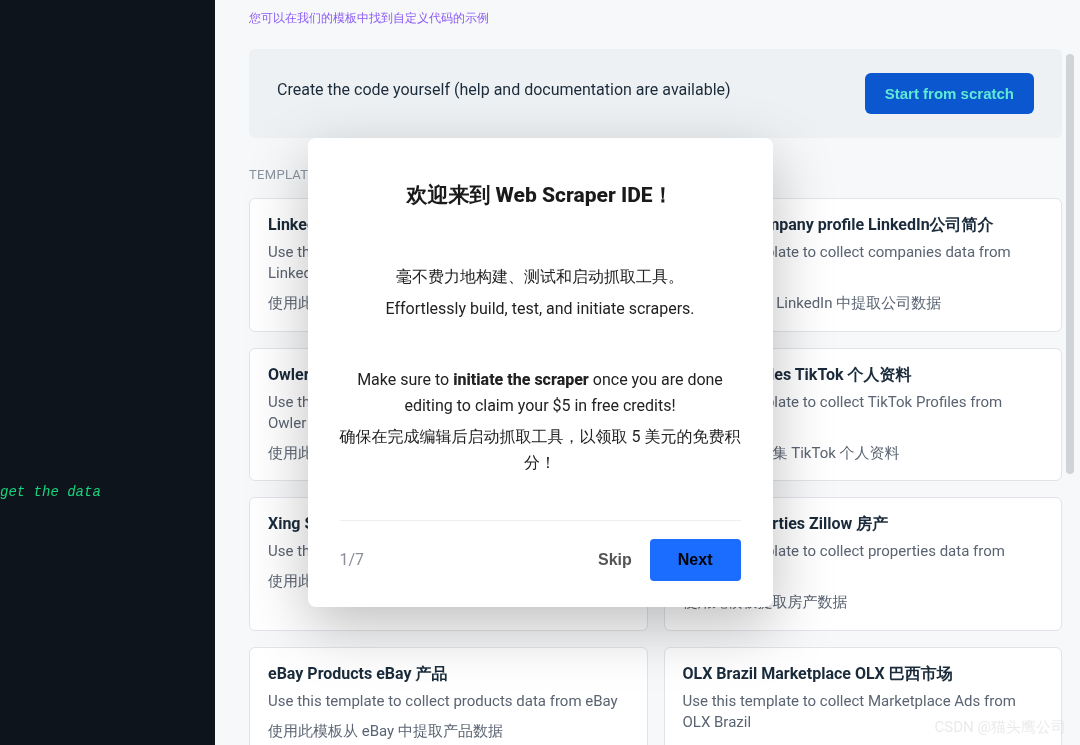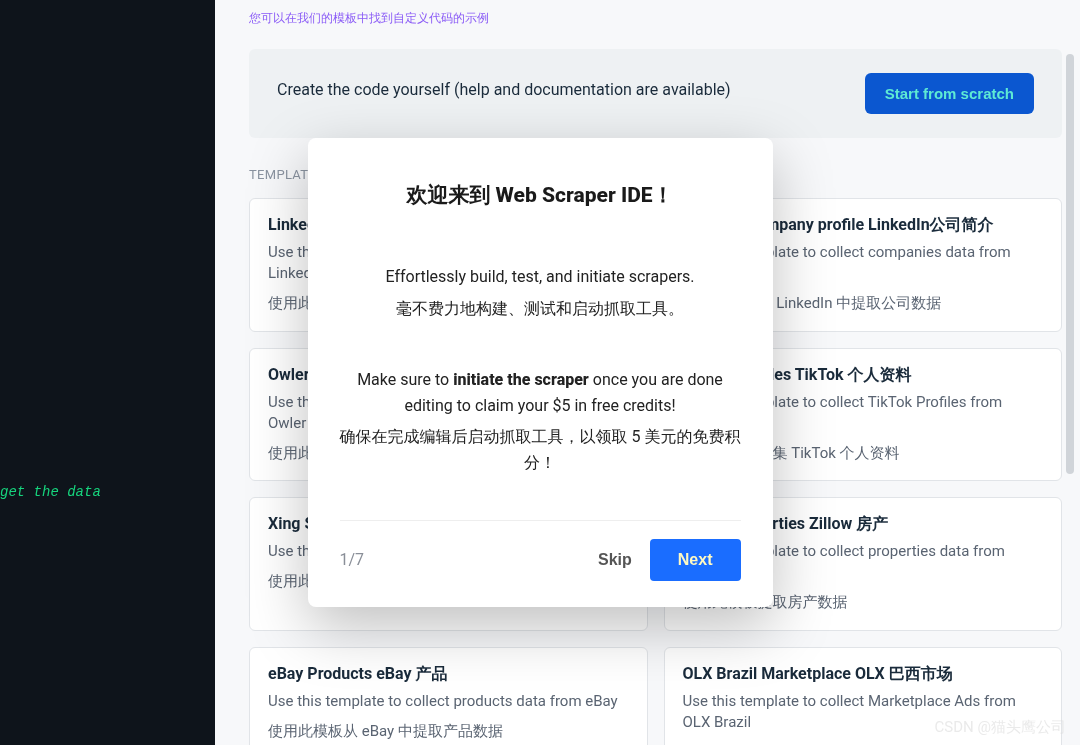--- a/index.html
+++ b/index.html
@@ -74,21 +74,21 @@
   .modal h2.zh { margin-top: 6px; }
   .modal .body { margin-top: 52px; text-align: center; font-size: 16px; line-height: 1.6; color: #222; }
   .modal .body p { margin-bottom: 6px; }
   .modal .body .gap { height: 40px; }
   .modal .body strong { font-weight: 800; }
   .modal hr { border: none; border-top: 1px solid #eee; margin: 38px 0 18px; }
   .modal-footer { display: flex; align-items: center; }
   .pager { color: #8a8f98; font-size: 16px; }
   .footer-spacer { flex: 1; }
   .btn-skip { background: none; border: none; color: #555; font-size: 16px; font-weight: 600; padding: 10px 18px; cursor: pointer; }
-  .btn-next { background: #1a6dff; color: #fef9c3; border: none; border-radius: 4px; font-size: 16px; font-weight: 700; padding: 12px 28px; cursor: pointer; }
+  .btn-next { background: #1a6dff; color: #000000; border: none; border-radius: 4px; font-size: 16px; font-weight: 700; padding: 12px 28px; cursor: pointer; }
 </style>
 </head>
 <body>
 
 <div class="sidebar">
   <div class="code-line" style="top:484px;">get the data</div>
 </div>
 
 <div class="main">
   <div class="intro-sub">您可以在我们的模板中找到自定义代码的示例</div>
@@ -149,22 +149,22 @@
   </div>
 
   <div class="scroll-track"></div>
 </div>
 
 <div class="modal-backdrop">
   <div class="modal">
     <h2 class="zh">欢迎来到 Web Scraper IDE！</h2>
 
     <div class="body">
+      <p>毫不费力地构建、测试和启动抓取工具。</p>
       <p>Effortlessly build, test, and initiate scrapers.</p>
-      <p>毫不费力地构建、测试和启动抓取工具。</p>
       <div class="gap"></div>
       <p>
         <span>Make sure to </span><strong>initiate the scraper</strong><span> once you are done editing to claim your $5 in free credits!</span>
       </p>
       <p>确保在完成编辑后启动抓取工具，以领取 5 美元的免费积分！</p>
     </div>
 
     <hr>
 
     <div class="modal-footer">

